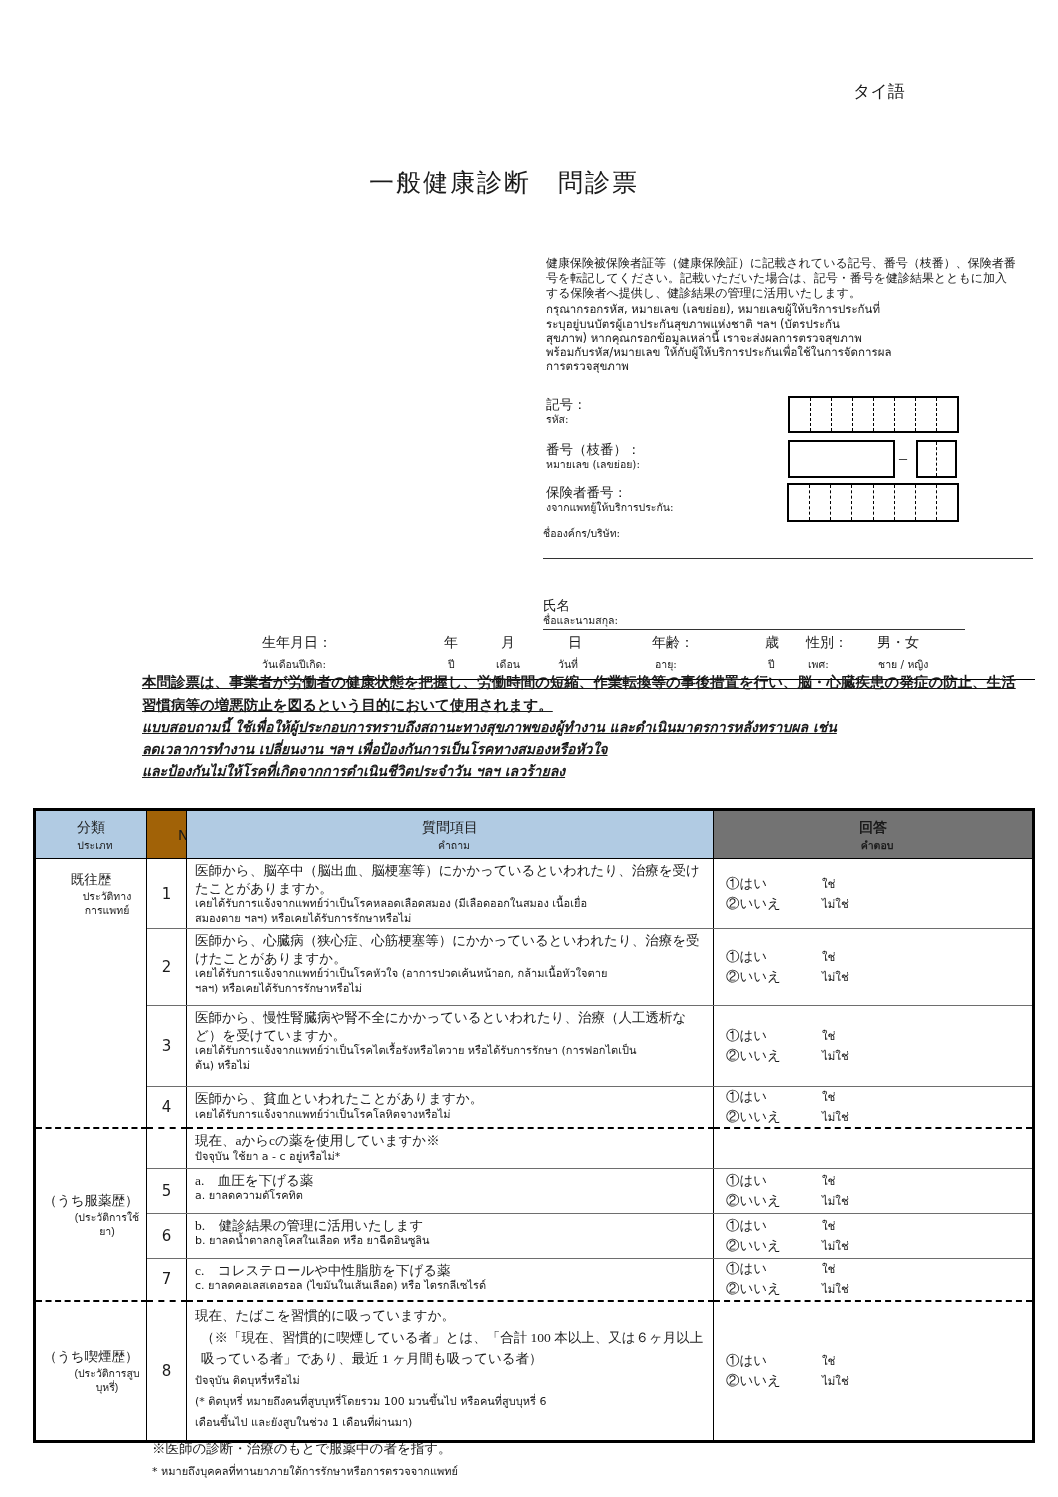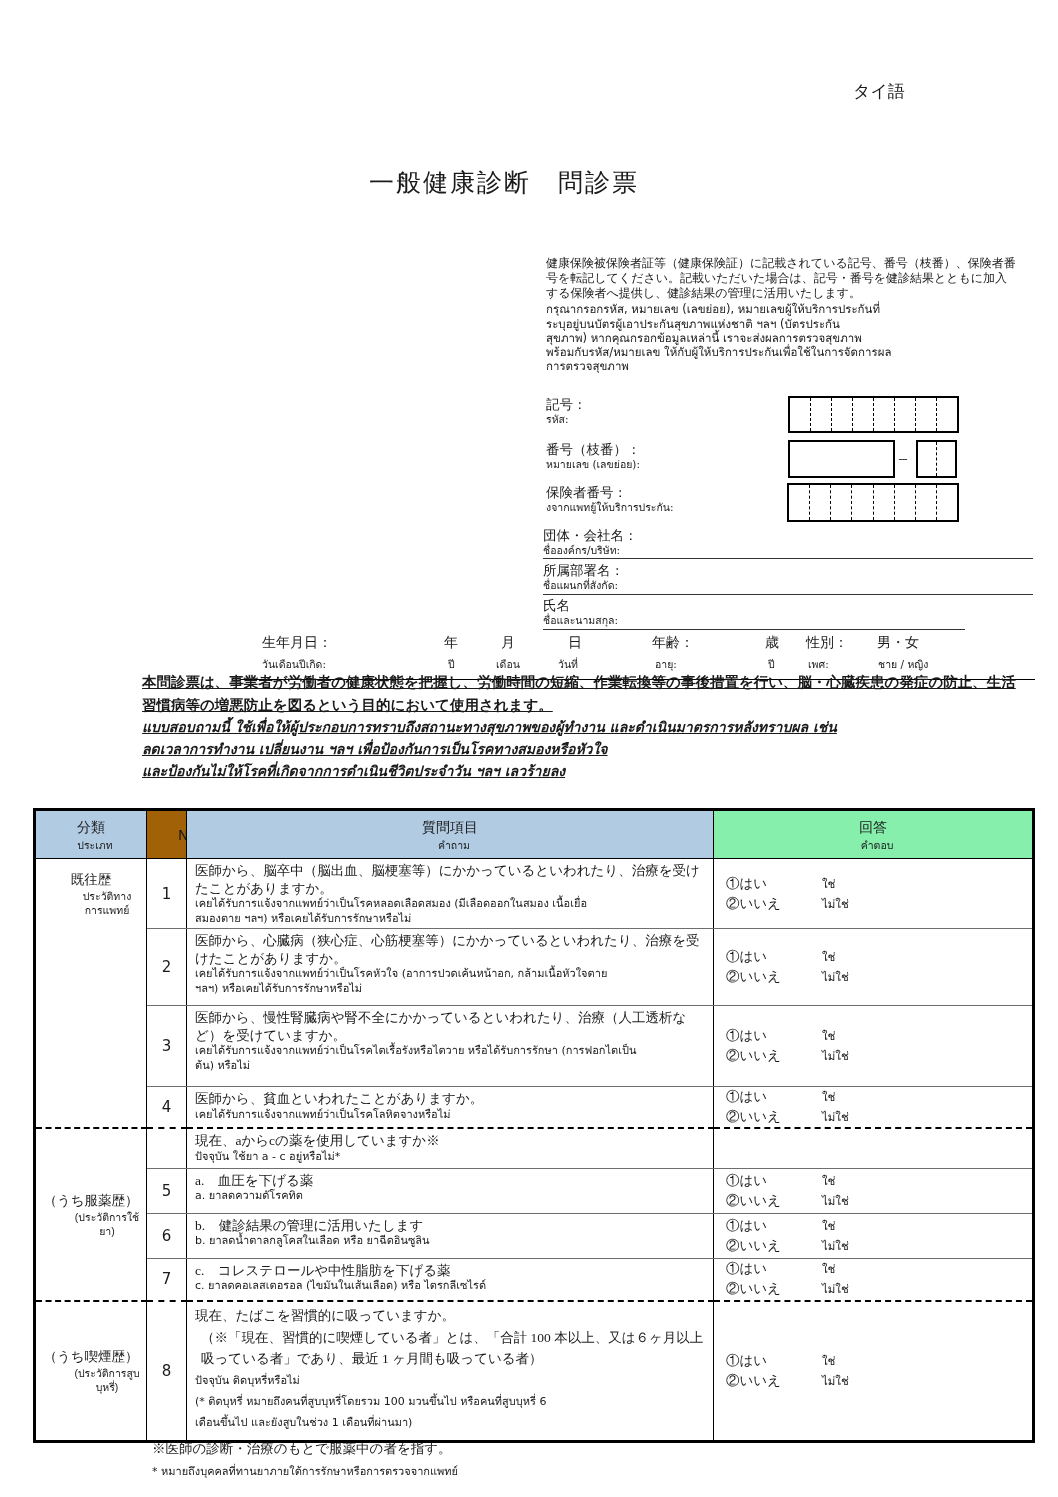--- a/index.html
+++ b/index.html
@@ -122,26 +122,21 @@
       <div class="cell"></div>
       <div class="cell"></div>
       <div class="cell"></div>
       <div class="cell"></div>
       <div class="cell"></div>
       <div class="cell"></div>
       <div class="cell"></div>
   </div>
 
   <div class="uline-field" style="left:543px; top:527px; width:490px; height:32px;">
-    <div class="fl-jp jp">団体・会社名：</div>
     <div class="fl-th">ชื่อองค์กร/บริษัท:</div>
-  </div>
-  <div class="uline-field" style="left:543px; top:562px; width:490px; height:33px;">
-    <div class="fl-jp jp">所属部署名：</div>
-    <div class="fl-th">ชื่อแผนกที่สังกัด:</div>
   </div>
   <div class="uline-field" style="left:543px; top:597px; width:422px; height:33px;">
     <div class="fl-jp jp">氏名</div>
     <div class="fl-th">ชื่อและนามสกุล:</div>
   </div>
 
   <div class="birth-row">
     <span class="b-jp jp" style="left:22px">生年月日：</span>
     <span class="b-jp jp" style="left:204px">年</span>
     <span class="b-jp jp" style="left:261px">月</span>
@@ -180,21 +175,21 @@
         <div class="hdr-jp jp">分類</div>
         <div class="hdr-th">ประเภท</div>
       </th>
       <th class="hdr" style="background: #a16207; padding-left: 31px;">
         <div class="hdr-jp th">No.</div>
       </th>
       <th class="hdr" style="background: rgb(177, 203, 227);">
         <div class="hdr-jp jp">質問項目</div>
         <div class="hdr-th">คำถาม</div>
       </th>
-      <th class="hdr" style="background: #86efac;">
+      <th class="hdr" style="background: #737373; font-weight: bold;">
         <div class="hdr-jp jp">回答</div>
         <div class="hdr-th">คำตอบ</div>
       </th>
     </tr>
 
     <tr style="height:66px">
       <td class="cat-cell cat-top" rowspan="4">
         <div class="cat-jp jp">既往歴</div>
         <div class="cat-th">ประวัติทาง
 การแพทย์</div>

